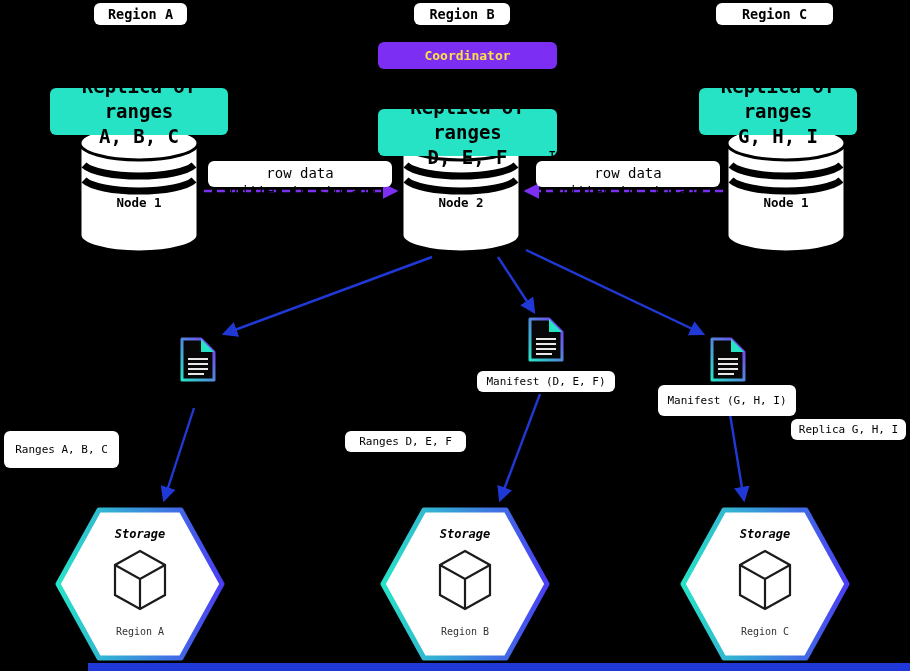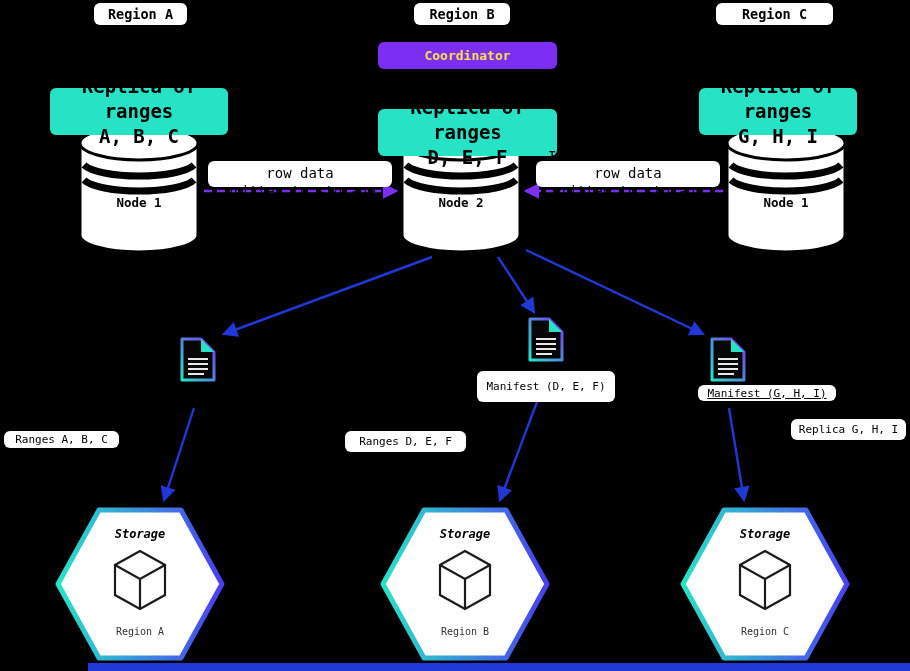--- a/index.html
+++ b/index.html
@@ -115,24 +115,24 @@
 
   <div class="label nodelabel" style="left:78px;top:192px;width:122px;height:20px;">Node 1</div>
   <div class="label nodelabel" style="left:400px;top:192px;width:122px;height:20px;">Node 2</div>
   <div class="label nodelabel" style="left:725px;top:192px;width:122px;height:20px;">Node 1</div>
 
   <div class="label small" style="left:208px;top:161px;width:184px;height:26px;">Informs coordinator row data
 written to storage</div>
   <div class="label small" style="left:536px;top:161px;width:184px;height:26px;">Informs coordinator row data
 written to storage</div>
 
-  <div class="label mlabel" style="left:477px;top:371px;width:138px;height:31px;">Manifest (D, E, F)</div>
-  <div class="label mlabel" style="left:698px;top:385px;width:138px;height:16px;text-decoration:underline;">Manifest (G, H, I)</div>
+  <div class="label mlabel" style="left:477px;top:371px;width:138px;height:21px;">Manifest (D, E, F)</div>
+  <div class="label mlabel" style="left:658px;top:385px;width:138px;height:31px;">Manifest (G, H, I)</div>
 
-  <div class="label rlabel" style="left:4px;top:431px;width:115px;height:17px;">Ranges A, B, C</div>
+  <div class="label rlabel" style="left:4px;top:431px;width:115px;height:37px;">Ranges A, B, C</div>
   <div class="label rlabel" style="left:345px;top:431px;width:121px;height:21px;">Ranges D, E, F</div>
   <div class="label rlabel" style="left:791px;top:419px;width:115px;height:21px;">Replica G, H, I</div>
 
   <div class="label storage-title" style="left:90px;top:526px;width:100px;height:16px;">Storage</div>
   <div class="label storage-region" style="left:90px;top:624px;width:100px;height:14px;">Region A</div>
 
   <div class="label storage-title" style="left:415px;top:526px;width:100px;height:16px;">Storage</div>
   <div class="label storage-region" style="left:415px;top:624px;width:100px;height:14px;">Region B</div>
 
   <div class="label storage-title" style="left:715px;top:526px;width:100px;height:16px;">Storage</div>

